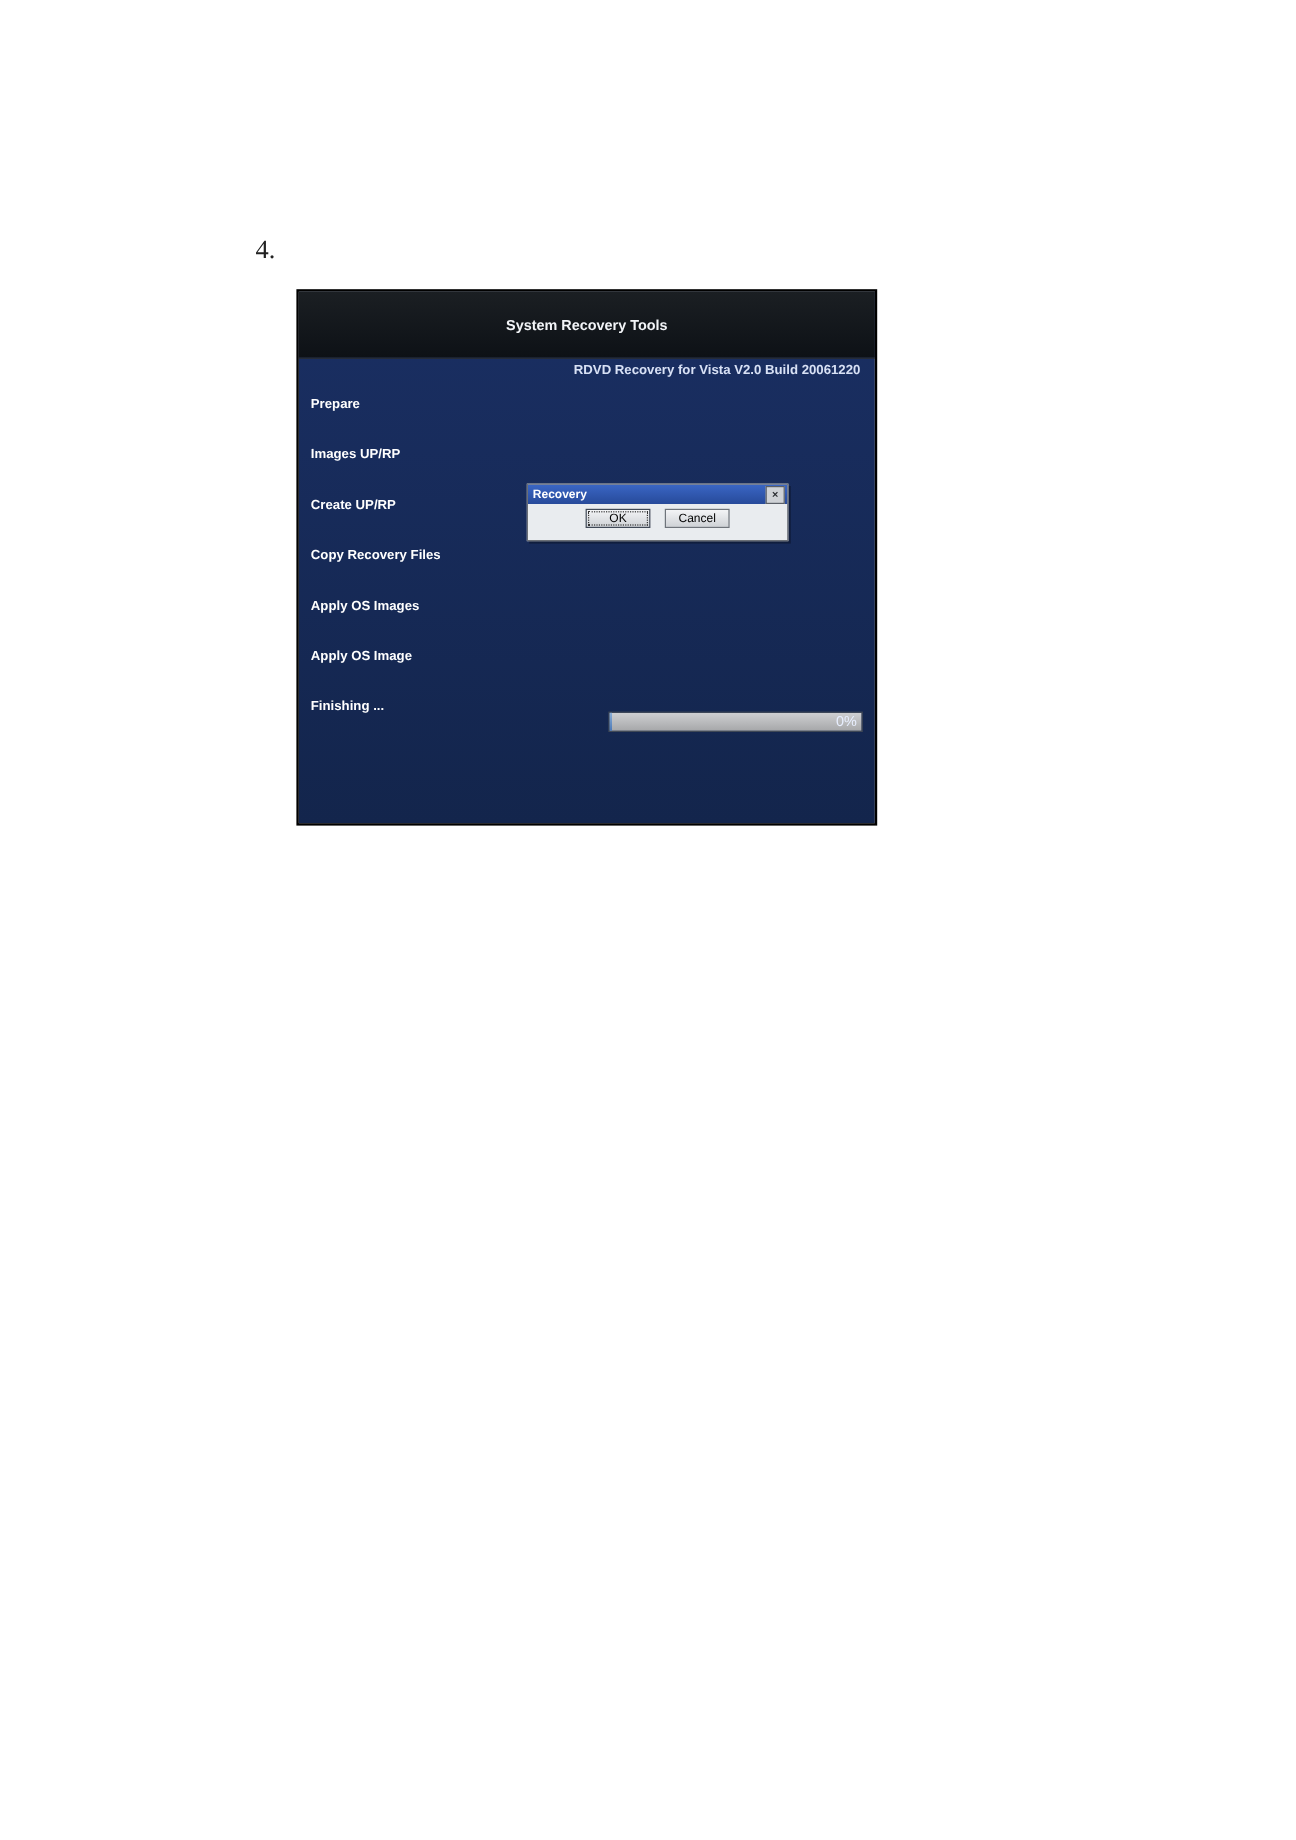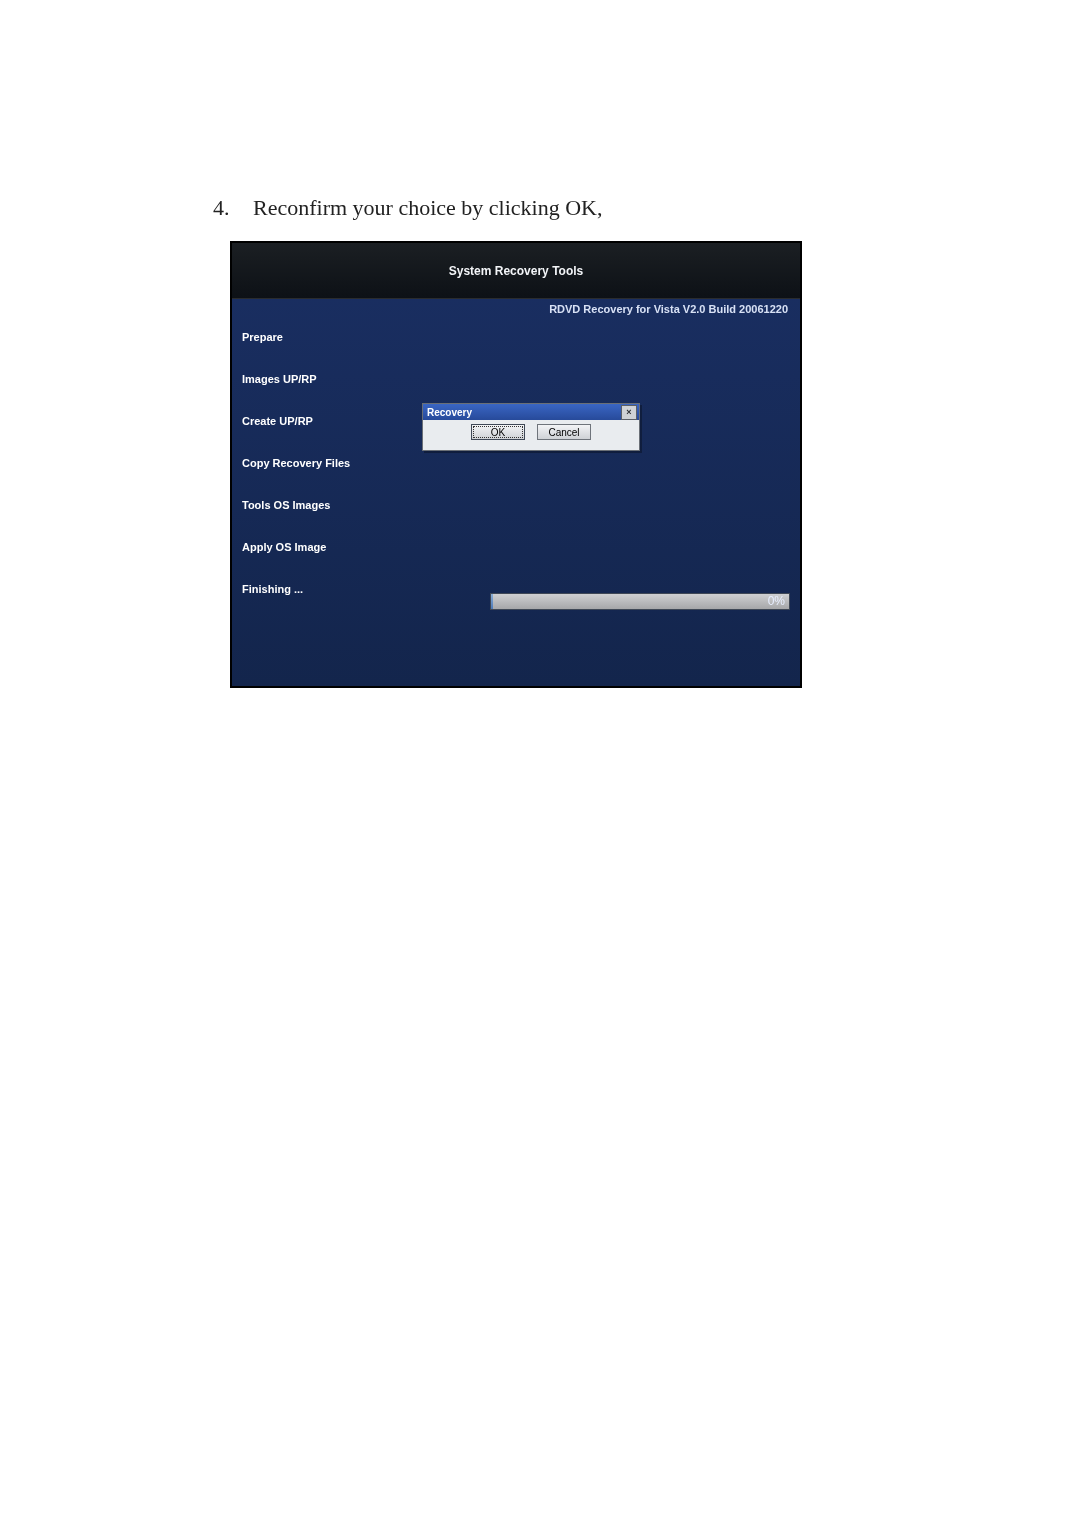--- a/index.html
+++ b/index.html
@@ -1,19 +1,19 @@
 <!DOCTYPE html>
 <html><head>
 <meta charset="utf-8">
 <style>
   html,body{margin:0;padding:0;background:#fff;font-family:"Times New Roman",serif;color:#222;}
   .page{width:1080px;height:1533px;position:relative;box-sizing:border-box;}
   .instr{position:absolute;left:213px;top:195px;font-size:22px;display:flex;}
   .instr .num{width:40px;}
-  .shot{position:absolute;left:230px;top:241px;width:572px;height:447px;box-sizing:border-box;
+  .shot{position:absolute;left:247px;top:241px;width:484px;height:447px;box-sizing:border-box;
         border:2px solid #000;background:linear-gradient(180deg,#1a2f63 0%,#13254c 100%);}
   .headerbar{height:55px;background:linear-gradient(180deg,#1b1f23 0%,#0d1116 100%);
              color:#f3f5f8;font:700 12px Arial,sans-serif;display:flex;align-items:center;justify-content:center;
              border-bottom:1px solid #2a2c2e;}
   .body{display:flex;height:calc(100% - 55px);}
   .sidebar{width:190px;color:#fff;font:700 11px Arial,sans-serif;padding:32px 10px 8px 10px;
            box-sizing:border-box;}
   .sidebar .item{margin:30px 0 0 0;}
   .sidebar .item:first-child{margin-top:0;}
   .main{flex:1;position:relative;color:#fff;}
@@ -37,34 +37,33 @@
               border:1px solid #6f747b;cursor:pointer;}
   .dlg button.ok{outline:1px dotted #333;outline-offset:-3px;border:1px solid #3f4856;}
 </style>
 </head>
 <body>
 
 <div class="page">
 
   <div class="instr">
     <span class="num">4.</span>
-    <span>Reconfirm your choice by clicking OK,</span>
   </div>
 
   <div class="shot">
     <div class="headerbar">
       <span>System Recovery Tools</span>
     </div>
     <div class="body">
       <div class="sidebar">
         <div class="item">Prepare</div>
         <div class="item">Images UP/RP</div>
         <div class="item">Create UP/RP</div>
         <div class="item">Copy Recovery Files</div>
-        <div class="item">Tools OS Images</div>
+        <div class="item">Apply OS Images</div>
         <div class="item">Apply OS Image</div>
         <div class="item">Finishing ...</div>
       </div>
       <div class="main">
         <div class="subtitle">RDVD Recovery for Vista V2.0 Build 20061220</div>
 
         <div class="dlg">
           <div class="titlebar">
             <span class="t">Recovery</span>
             <span class="x">×</span>

